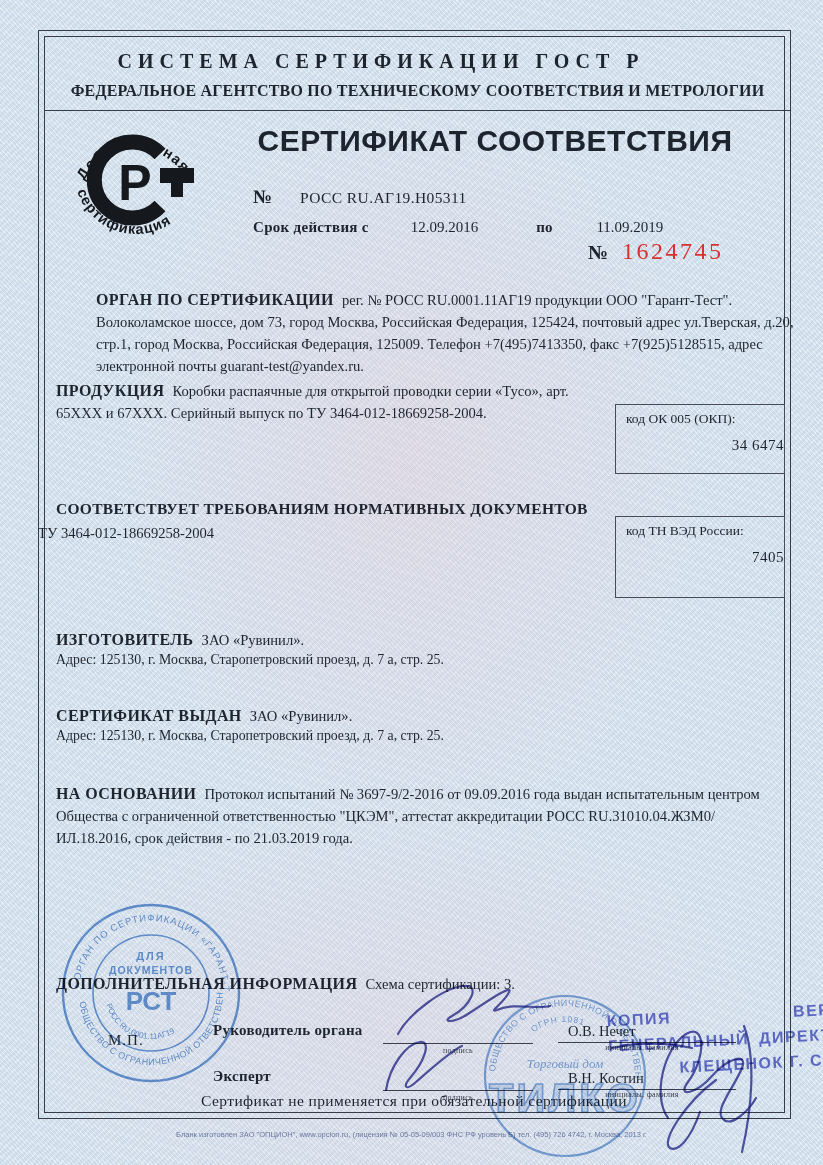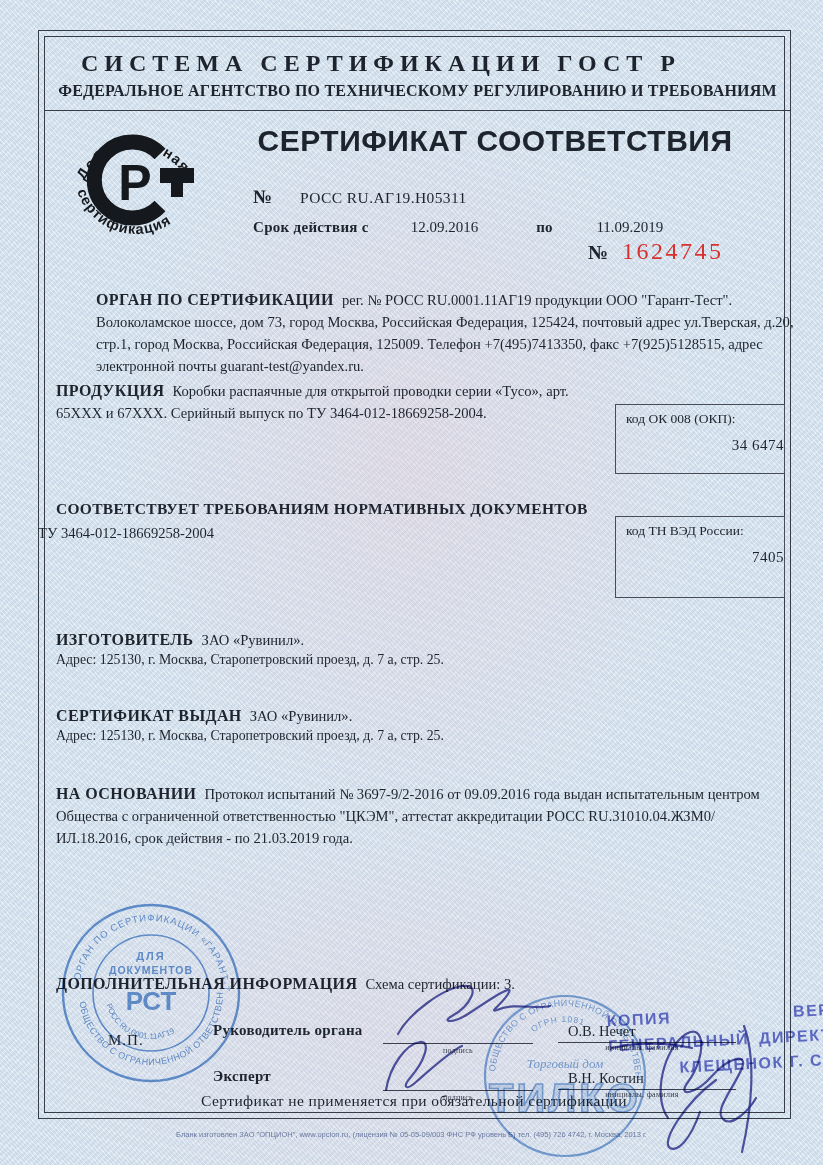--- a/index.html
+++ b/index.html
@@ -11,21 +11,21 @@
       radial-gradient(ellipse 420px 540px at 50% 40%, rgba(233,203,215,.38), rgba(233,203,215,0) 70%),
       radial-gradient(ellipse 520px 320px at 48% 88%, rgba(233,203,215,.28), rgba(233,203,215,0) 72%),
       repeating-linear-gradient(47deg, rgba(255,255,255,.28) 0 1px, rgba(163,186,211,.17) 1px 3px),
       repeating-linear-gradient(-43deg, rgba(255,255,255,.22) 0 2px, rgba(175,196,218,.15) 2px 5px);
     font-family:"Liberation Serif","DejaVu Serif",serif;
     color:var(--ink,#1d242e);
   }
   .abs{position:absolute;}
   .frame{position:absolute;left:38px;top:30px;right:32px;bottom:46px;border:1.6px solid var(--frame,#363d48);}
   .frame-inner{position:absolute;left:44px;top:36px;right:38px;bottom:52px;border:1.2px solid var(--frame,#363d48);}
-  .hdr1{left:44px;top:50px;width:674px;text-align:center;font-size:24px;font-weight:bold;letter-spacing:6px;}
+  .hdr1{left:44px;top:50px;width:674px;text-align:center;font-size:20px;font-weight:bold;letter-spacing:6px;}
   .hdr2{left:44px;top:82px;width:747px;text-align:center;font-size:16px;font-weight:bold;letter-spacing:.2px;}
   .hdr-rule{left:44px;top:110px;width:747px;border-top:1.6px solid var(--frame,#363d48);height:0;}
   .logo-svg{left:56px;top:116px;width:160px;height:126px;}
   .title{left:205px;top:124px;width:580px;text-align:center;font-family:"Liberation Sans","DejaVu Sans",sans-serif;
          font-size:30px;font-weight:bold;letter-spacing:.5px;}
   .numrow{left:253px;top:186px;display:flex;align-items:baseline;}
   .nosign{font-size:19px;font-weight:bold;}
   .noval{font-size:15.5px;margin-left:28px;letter-spacing:.4px;}
   .valrow{left:253px;top:219px;display:flex;align-items:baseline;font-size:15px;}
   .vallbl{font-weight:bold;letter-spacing:.3px;}
@@ -85,21 +85,21 @@
 </style>
 </head>
 <body>
 
 <div id="page">
 
   <div class="frame"></div>
   <div class="frame-inner"></div>
 
   <div class="abs hdr1">СИСТЕМА СЕРТИФИКАЦИИ ГОСТ Р</div>
-  <div class="abs hdr2">ФЕДЕРАЛЬНОЕ АГЕНТСТВО ПО ТЕХНИЧЕСКОМУ РЕГУЛИРОВАНИЮ И ТРЕБОВАНИЯМ</div>
+  <div class="abs hdr2">ФЕДЕРАЛЬНОЕ АГЕНТСТВО ПО ТЕХНИЧЕСКОМУ СООТВЕТСТВИЯ И МЕТРОЛОГИИ</div>
   <div class="abs hdr-rule"></div>
 
   <svg class="abs logo-svg" viewBox="0 0 160 126">
     <defs>
       <path id="logoArcTop" d="M24,76 A58,58 0 0 1 136,76"></path>
       <path id="logoArcBot" d="M18,56 A62,62 0 0 0 142,56"></path>
     </defs>
     <text font-family="Liberation Sans, DejaVu Sans, sans-serif" font-weight="bold" font-size="14.5" fill="#15181c" letter-spacing="1">
       <textPath href="#logoArcTop" startOffset="8%">Добровольная</textPath>
     </text>
@@ -129,21 +129,21 @@
   <div class="abs blankrow">
     <span class="blanksign">№</span>
     <span class="blankval">1624745</span>
   </div>
 
   <p class="abs para organ"><b>ОРГАН ПО СЕРТИФИКАЦИИ</b><span>рег. № РОСС RU.0001.11АГ19 продукции ООО "Гарант-Тест". Волоколамское шоссе, дом 73, город Москва, Российская Федерация, 125424, почтовый адрес ул.Тверская, д.20, стр.1, город Москва, Российская Федерация, 125009. Телефон +7(495)7413350, факс +7(925)5128515, адрес электронной почты guarant-test@yandex.ru.</span></p>
 
   <p class="abs para production"><b>ПРОДУКЦИЯ</b><span>Коробки распаячные для открытой проводки серии «Тусо», арт. 65ХХХ и 67ХХХ. Серийный выпуск по ТУ 3464-012-18669258-2004.</span></p>
 
   <div class="abs codebox okp">
-    <div class="codelabel">код ОК 008 (ОКП):</div>
+    <div class="codelabel">код ОК 005 (ОКП):</div>
     <div class="codeval">34 6474</div>
   </div>
 
   <div class="abs heading conforms">СООТВЕТСТВУЕТ ТРЕБОВАНИЯМ НОРМАТИВНЫХ ДОКУМЕНТОВ</div>
   <div class="abs tu">ТУ 3464-012-18669258-2004</div>
 
   <div class="abs codebox tnved">
     <div class="codelabel">код ТН ВЭД России:</div>
     <div class="codeval">7405</div>
   </div>

